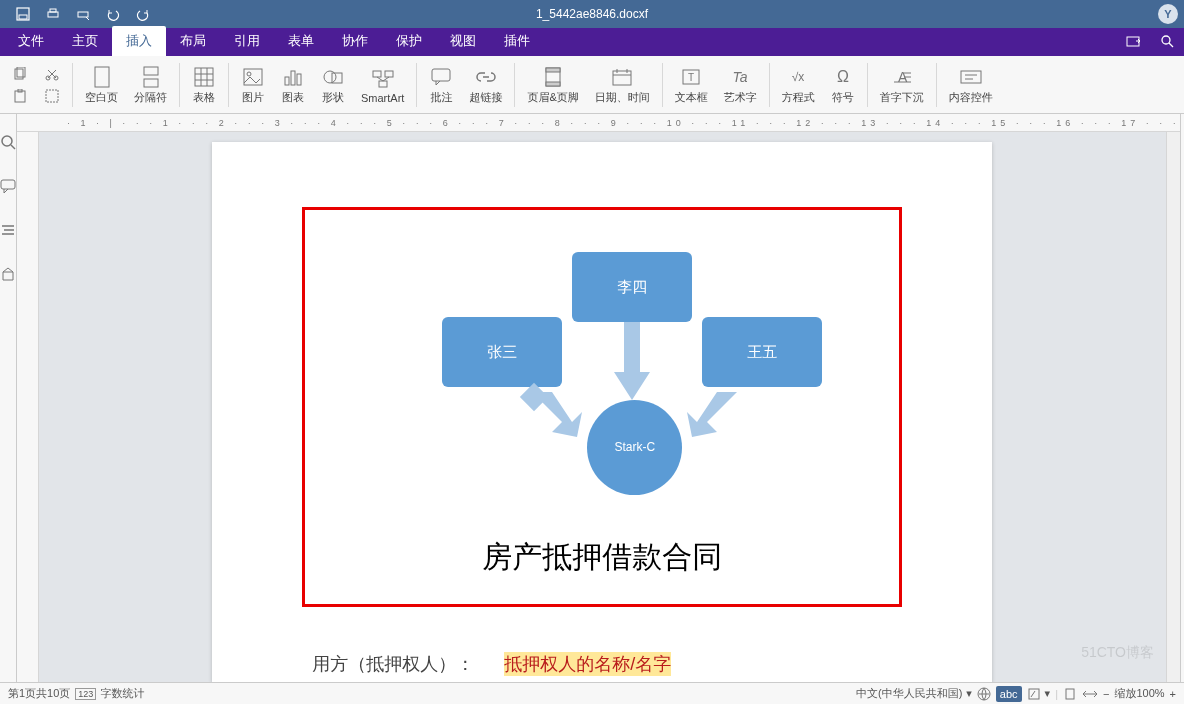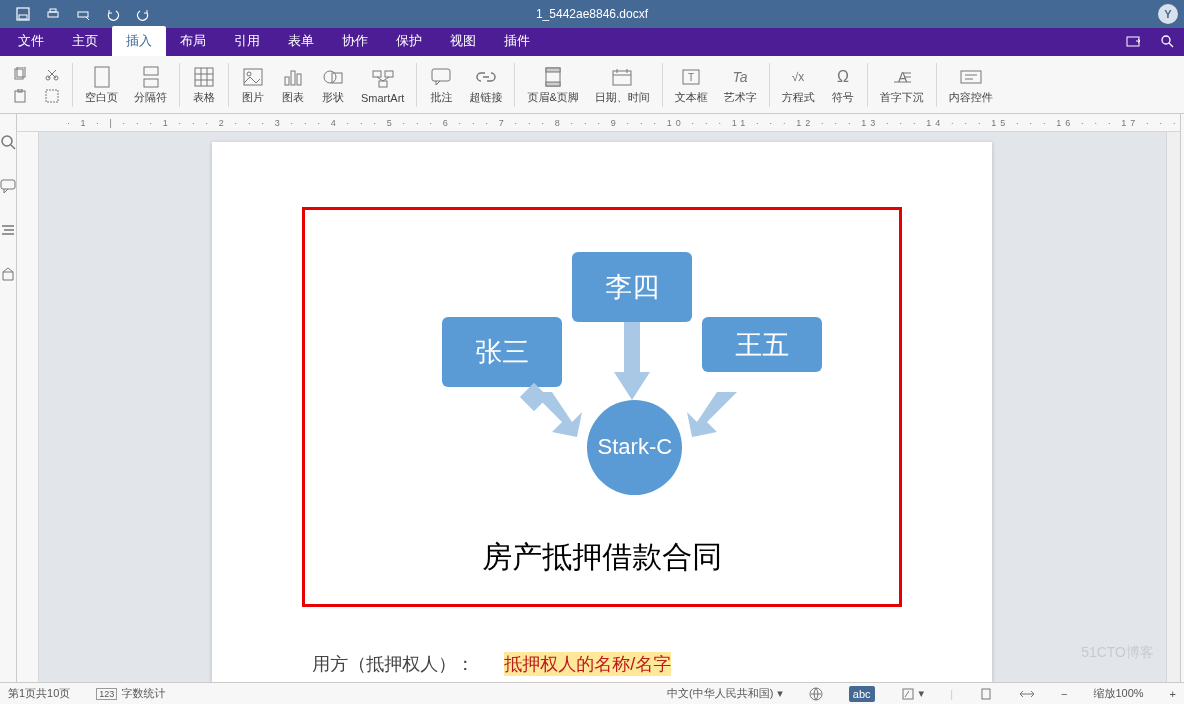--- a/index.html
+++ b/index.html
@@ -33,38 +33,38 @@
 .left-tools { width: 36px; background: #f7f7f7; border-right: 1px solid #cbcbcb; display: flex; flex-direction: column; align-items: center; padding-top: 20px; gap: 28px; color: #666; }
 .left-tools .lt { cursor: pointer; }
 
 .editor { flex: 1; position: relative; background: #eef0f2; display: flex; flex-direction: column; }
 .hruler { height: 18px; background: #f7f7f7; border-bottom: 1px solid #d6d6d6; display: flex; align-items: center; font-size: 9px; color: #777; padding-left: 50px; letter-spacing: 4px; white-space: nowrap; overflow: hidden; }
 .editor-body { flex: 1; display: flex; overflow: hidden; }
 .vruler { width: 22px; background: #f7f7f7; border-right: 1px solid #d6d6d6; }
 .page-area { flex: 1; background: #e2e5e9; display: flex; justify-content: center; overflow: hidden; position: relative; padding-top: 10px; }
 .page { width: 780px; background: #fff; box-shadow: 0 1px 4px rgba(0,0,0,0.2); position: relative; }
 .redbox { position: absolute; left: 90px; top: 65px; width: 600px; height: 400px; border: 3px solid #e80000; }
-.smart-node { position: absolute; background: #5b9bd5; color: #fff; display: flex; align-items: center; justify-content: center; border-radius: 6px; font-size: 27px; font-family: "SimSun", serif; }
+.smart-node { position: absolute; background: #5b9bd5; color: #fff; display: flex; align-items: center; justify-content: center; border-radius: 6px; font-size: 15px; font-family: "SimSun", serif; }
 .smart-node.n1 { left: 230px; top: 175px; width: 120px; height: 70px; }
 .smart-node.n2 { left: 360px; top: 110px; width: 120px; height: 70px; }
-.smart-node.n3 { left: 490px; top: 175px; width: 120px; height: 55px; }
-.smart-circle { position: absolute; left: 375px; top: 258px; width: 95px; height: 95px; border-radius: 50%; background: #5b9bd5; color: #fff; display: flex; align-items: center; justify-content: center; font-size: 22px; text-align: center; line-height: 1.1; }
+.smart-node.n3 { left: 490px; top: 175px; width: 120px; height: 70px; }
+.smart-circle { position: absolute; left: 375px; top: 258px; width: 95px; height: 95px; border-radius: 50%; background: #5b9bd5; color: #fff; display: flex; align-items: center; justify-content: center; font-size: 12px; text-align: center; line-height: 1.1; }
 .arrow-body { position: absolute; background: #a9c8e6; }
 .doc-title-big { position: absolute; left: 0; right: 0; top: 395px; text-align: center; font-size: 30px; font-family: "SimSun", serif; color: #000; }
 .bottom-row { position: absolute; left: 100px; top: 510px; font-size: 18px; font-family: "SimSun", serif; display:flex; gap: 30px;}
 .bottom-row .highlight { background: #ffe899; color: #b91c1c; }
 
 .scroll-v { width: 14px; background: #f0f0f0; border-left: 1px solid #d6d6d6; }
 
 
 .right-panel { width: 208px; background: #f7f7f7; border-left: 1px solid #cbcbcb; padding: 8px 10px; font-size: 12px; color: #444; }
 
 
 .statusbar { height: 22px; background: #f7f7f7; border-top: 1px solid #cbcbcb; display: flex; align-items: center; font-size: 11px; color: #555; padding: 0 8px; justify-content: space-between; }
-.statusbar .sb-left, .statusbar .sb-right { display: flex; align-items: center; gap: 26px; }
+.statusbar .sb-left, .statusbar .sb-right { display: flex; align-items: center; gap: 5px; }
 .sb-item { display: flex; align-items: center; gap: 4px; cursor: pointer; }
 .watermark { position: absolute; right: 30px; bottom: 42px; color: rgba(0,0,0,0.12); font-size: 14px; pointer-events: none; }
 svg { display: block; }
 </style>
 </head>
 <body>
 
 <div class="titlebar">
   <div class="qat">
     <div class="qat-btn">

